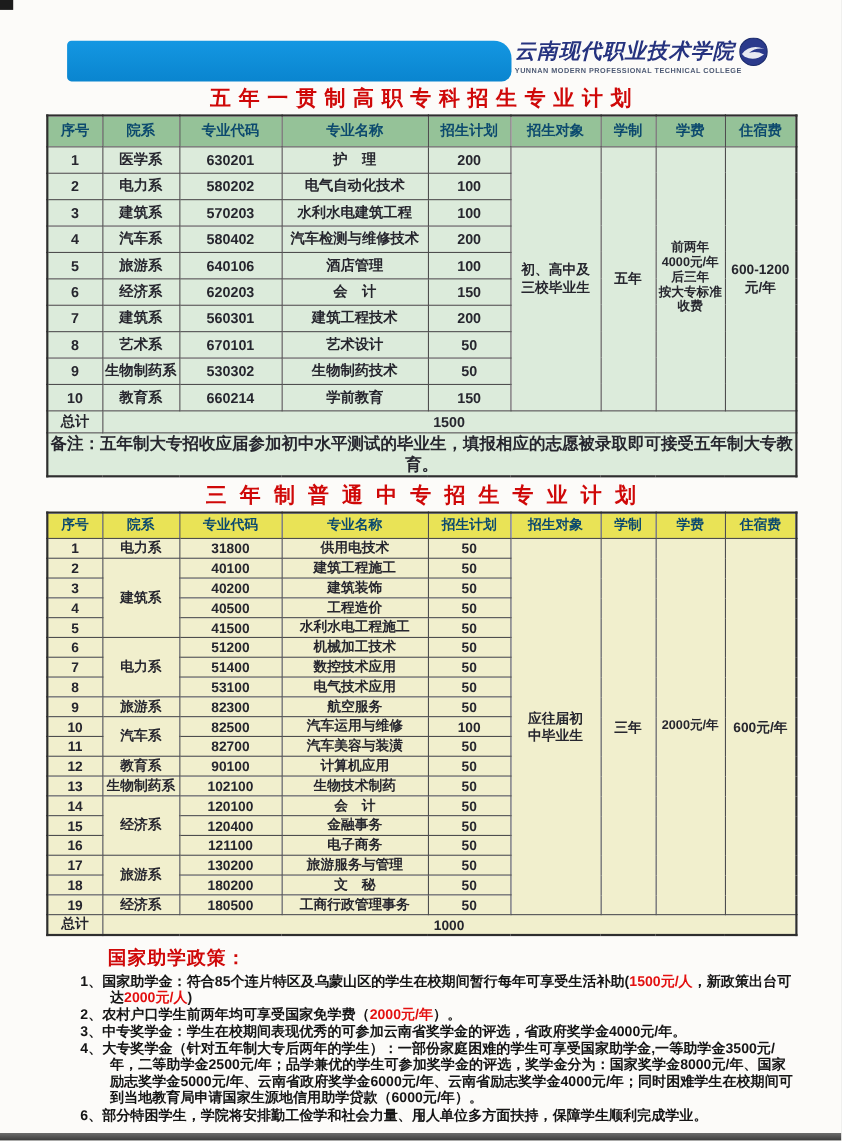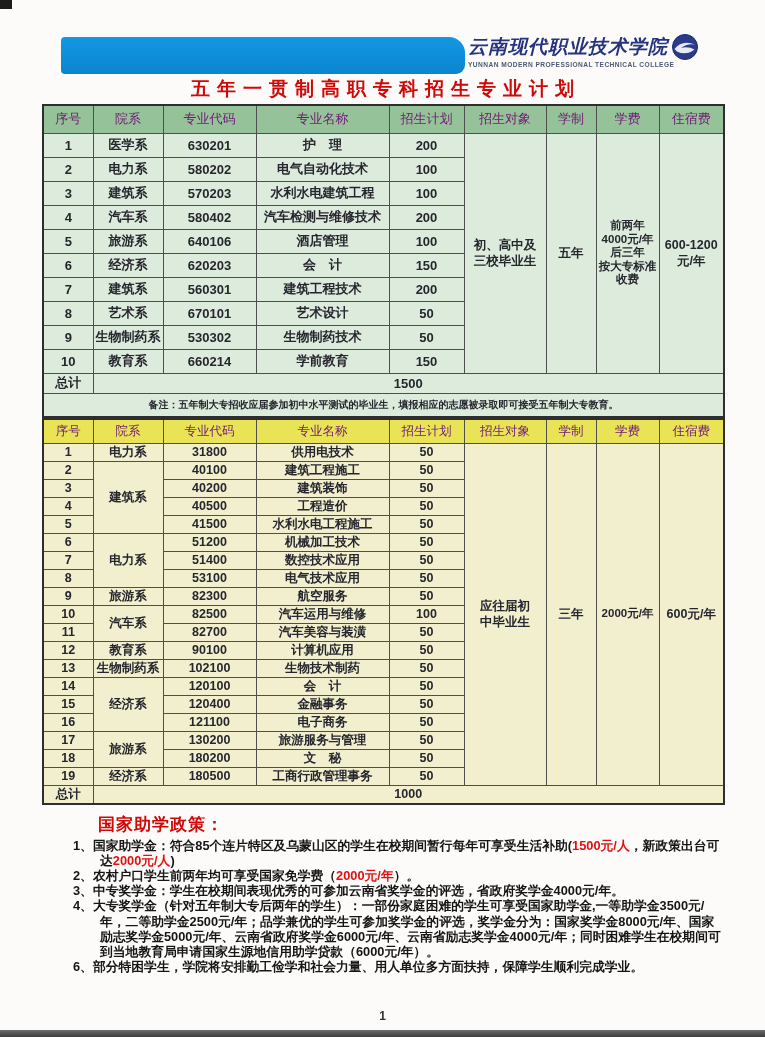--- a/index.html
+++ b/index.html
@@ -30,39 +30,39 @@
   
   .tbl-title { text-align:center; font-weight:bold; font-size:19px; color:#cf0808; }
   .t1 { letter-spacing:7px; text-indent:7px; margin:2px 0 2px; }
   .t2 { letter-spacing:12px; text-indent:12px; margin:3px 0 2px; }
 
   
   table.tbl { border-collapse:collapse; table-layout:fixed; width:681px;
     margin-left:42px; border:2px solid #2e2e2e; }
   table.tbl th, table.tbl td { border:1px solid #4e4e4e; text-align:center;
     vertical-align:middle; padding:0 1px; overflow:hidden; }
-  table.tbl th { font-weight:normal; color:#701a75; }
+  table.tbl th { font-weight:bold; color:#0c4a6e; }
   table.tbl td { font-weight:bold; color:#26262e; }
 
   .green thead tr { height:28px; }
   .green th { background:#95c298; font-size:13px; }
   .green td { background:#dcebdb; font-size:13px; }
   .green tr.drow { height:24px; }
   .green tr.trow { height:20px; }
   .green tr.nrow { height:24px; }
 
   .yellow thead tr { height:24px; }
   .yellow th { background:#e9e356; font-size:12.5px; }
   .yellow td { background:#f1efcd; font-size:12.5px; }
   .yellow tr.drow { height:18px; }
   .yellow tr.trow { height:17px; }
 
   td.ml { white-space:pre-line; font-size:12.5px; line-height:16px; }
   td.ml.tuition { font-size:11.5px; line-height:13.5px; }
-  td.note { font-size:10px; color:#1a1a28; }
+  td.note { font-size:15px; color:#1a1a28; }
 
   
   .policy { margin:8px 0 0 55px; width:668px; }
   .policy-heading { color:#cf0808; font-weight:bold; font-size:17px;
     letter-spacing:1px; margin-bottom:2px;margin-left:43px; }
   .policy-item { font-size:12.8px; line-height:15.2px; font-weight:bold;
     color:#151515; margin-left:18px; padding-left:27px; text-indent:-27px; }
   .policy-item .red { color:#e31010; }
 
   .page-num { position:absolute; left:0; bottom:14px; width:100%;
@@ -202,20 +202,21 @@
         <tr class="trow">
           <td>总计</td>
           <td colspan="8">1500</td>
         </tr>
         <tr class="nrow">
           <td colspan="9" class="note">备注：五年制大专招收应届参加初中水平测试的毕业生，填报相应的志愿被录取即可接受五年制大专教育。</td>
         </tr>
       </tbody>
     </table>
 
+  <h2 class="tbl-title t2">三年制普通中专招生专业计划</h2>
   <table class="tbl yellow" id="table2">
       <colgroup>
         <col style="width: 50px;">
         <col style="width: 70px;">
         <col style="width: 93px;">
         <col style="width: 133px;">
         <col style="width: 75px;">
         <col style="width: 82px;">
         <col style="width: 50px;">
         <col style="width: 63px;">

